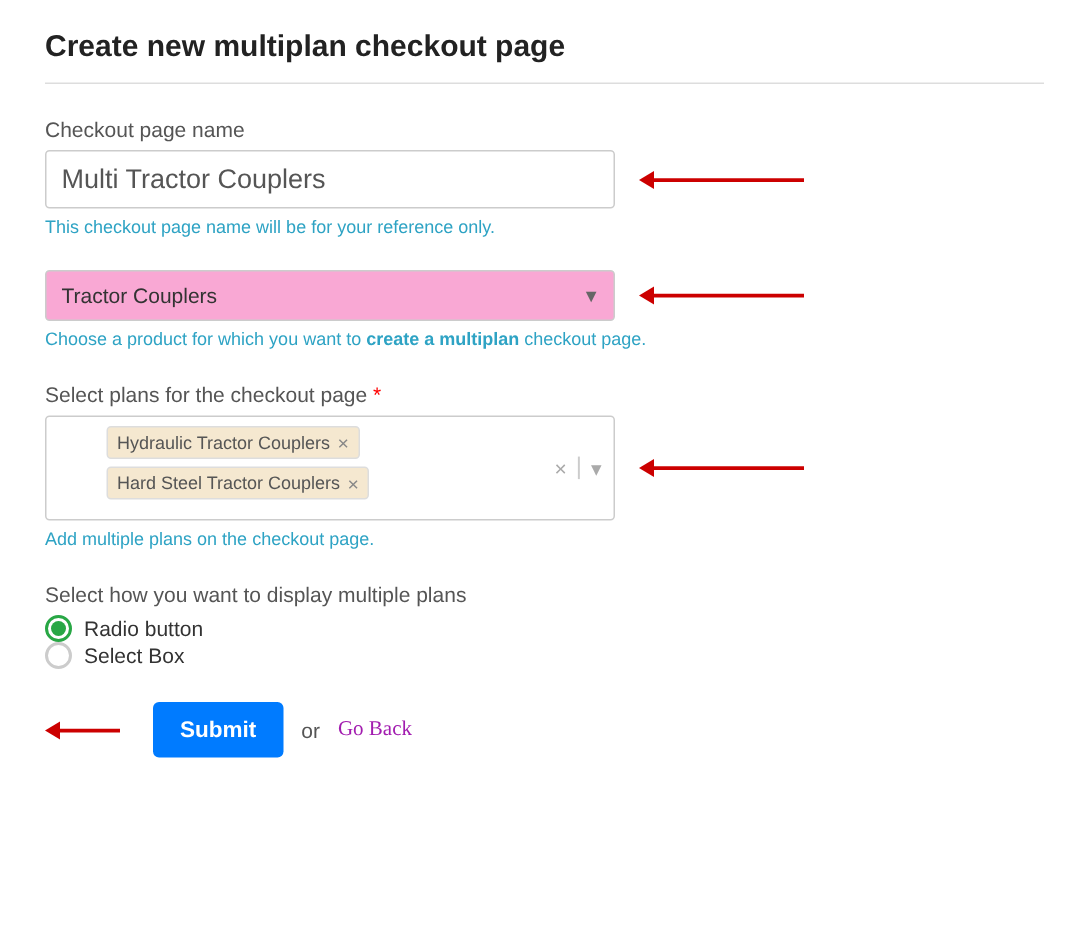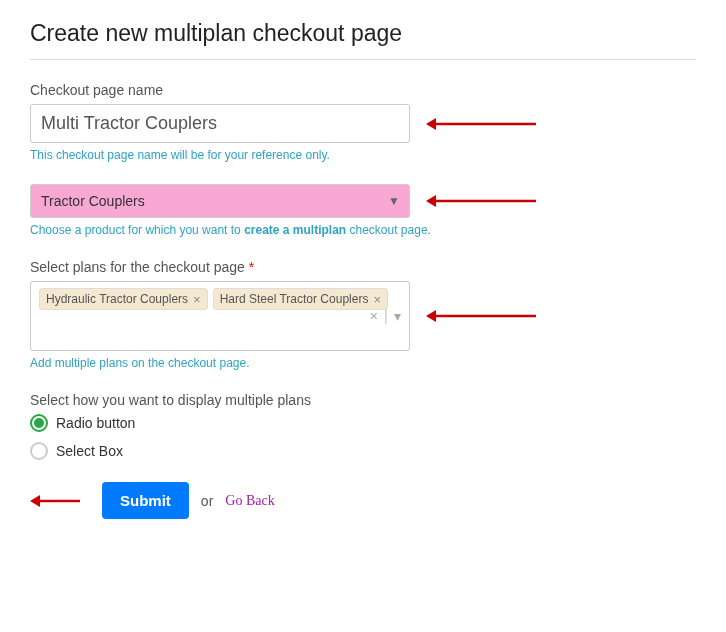--- a/index.html
+++ b/index.html
@@ -5,22 +5,22 @@
     * { box-sizing: border-box; margin: 0; padding: 0; }
     body {
       font-family: Arial, sans-serif;
       background: #fff;
       color: #333;
       font-size: 14px;
       padding: 20px 30px;
       max-width: 726px;
     }
     h1 {
-      font-size: 23px;
-      font-weight: normal;
+      font-size: 20px;
+      font-weight: bold;
       color: #222;
       margin-bottom: 12px;
     }
     hr {
       border: none;
       border-top: 1px solid #ddd;
       margin-bottom: 22px;
     }
     .section {
       margin-bottom: 22px;
@@ -104,20 +104,21 @@
     .tag {
       background: #f5e8d0;
       border: 1px solid #ddd;
       border-radius: 3px;
       padding: 3px 6px;
       font-size: 12px;
       color: #555;
       display: flex;
       align-items: center;
       gap: 5px;
+      margin-left: 32px;
     }
     .tag-x {
       cursor: pointer;
       color: #888;
       font-size: 13px;
       line-height: 1;
     }
     .multiselect-controls {
       position: absolute;
       right: 6px;
@@ -139,21 +140,20 @@
       font-size: 16px;
     }
     .multiselect-row {
       display: flex;
       align-items: center;
       gap: 16px;
     }
     .radio-group {
       display: flex;
       flex-direction: column;
-      gap: 10px;
       margin-top: 4px;
     }
     .radio-option {
       display: flex;
       align-items: center;
       gap: 8px;
       cursor: pointer;
       font-size: 14px;
       color: #333;
     }

